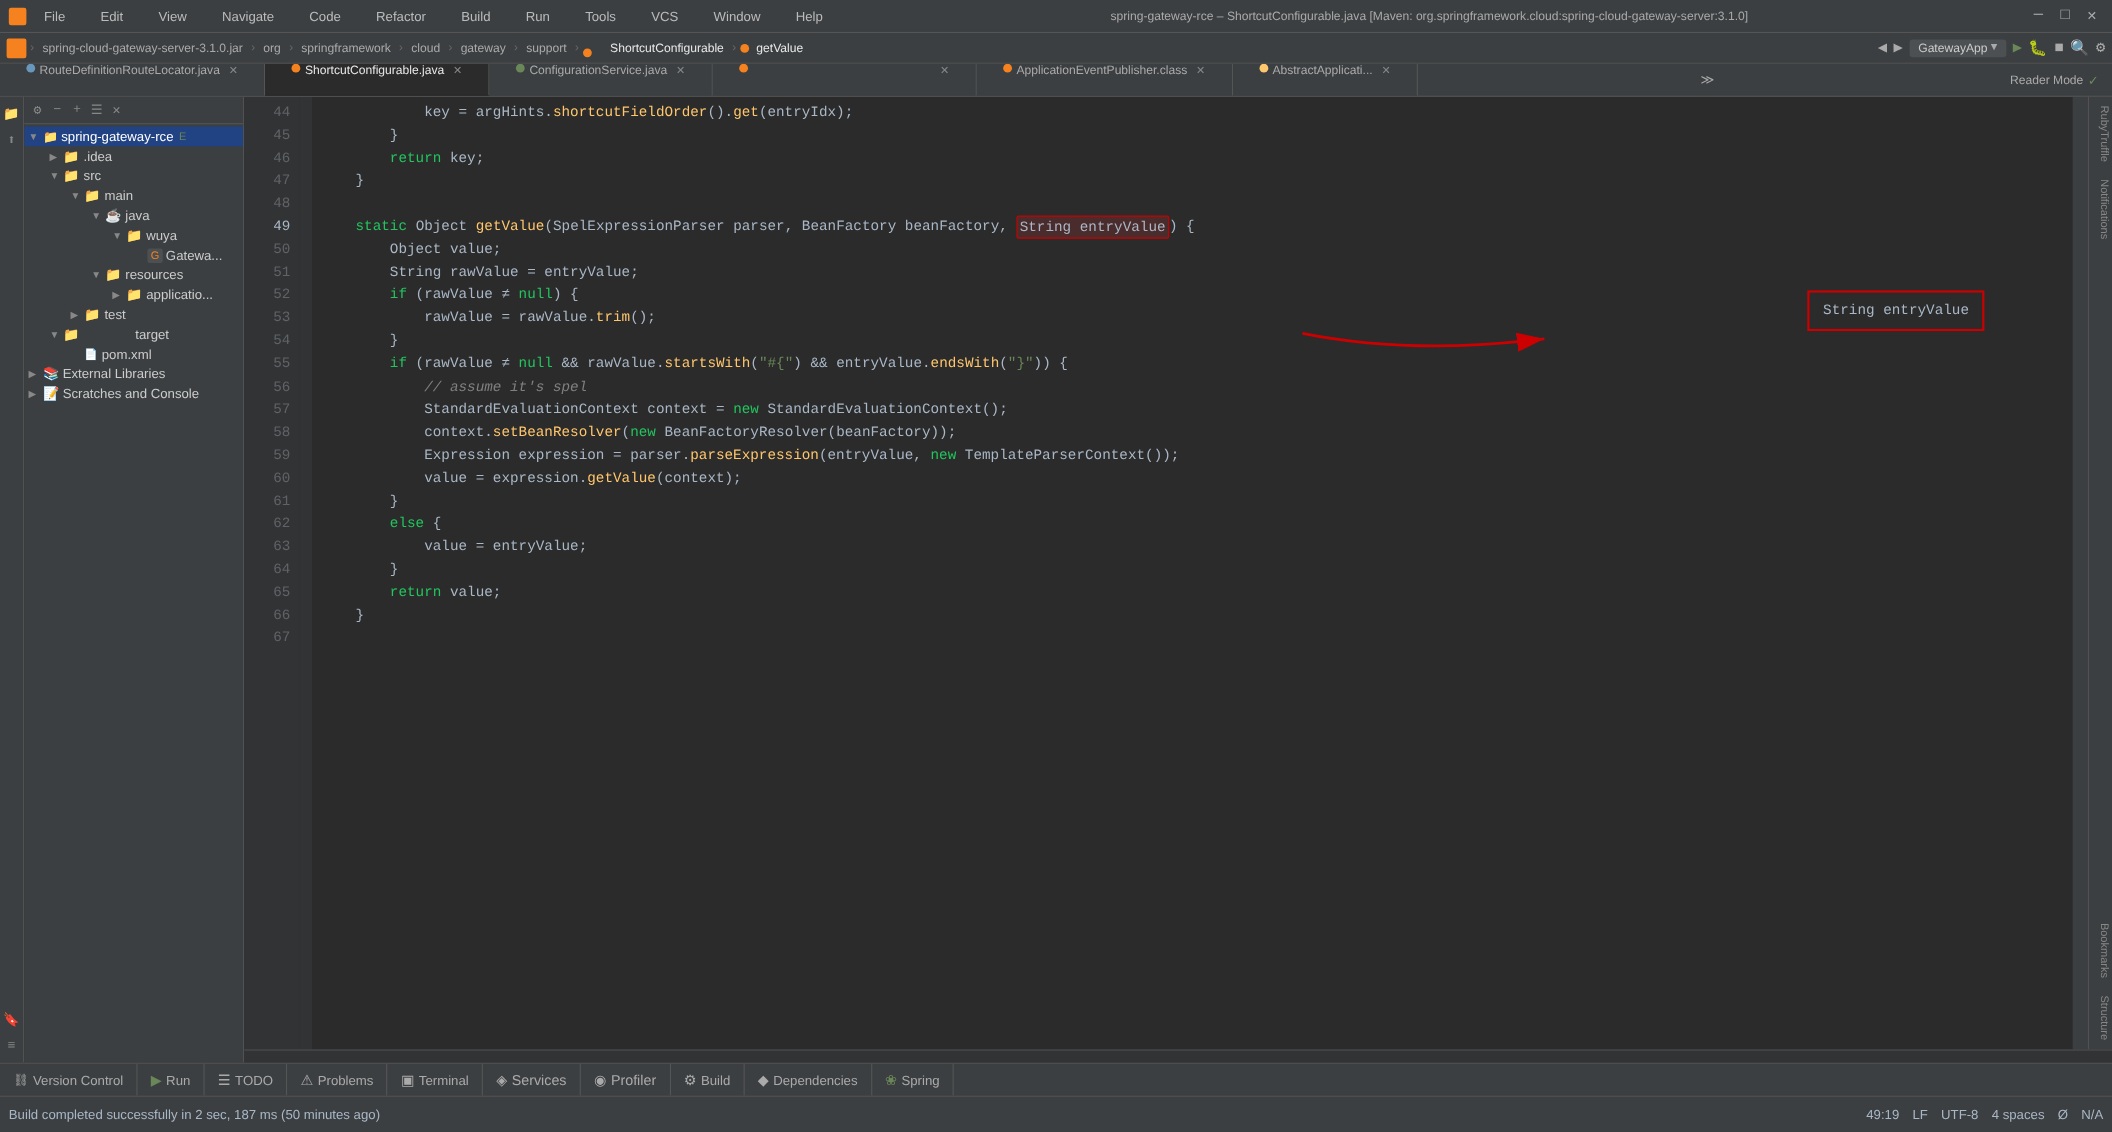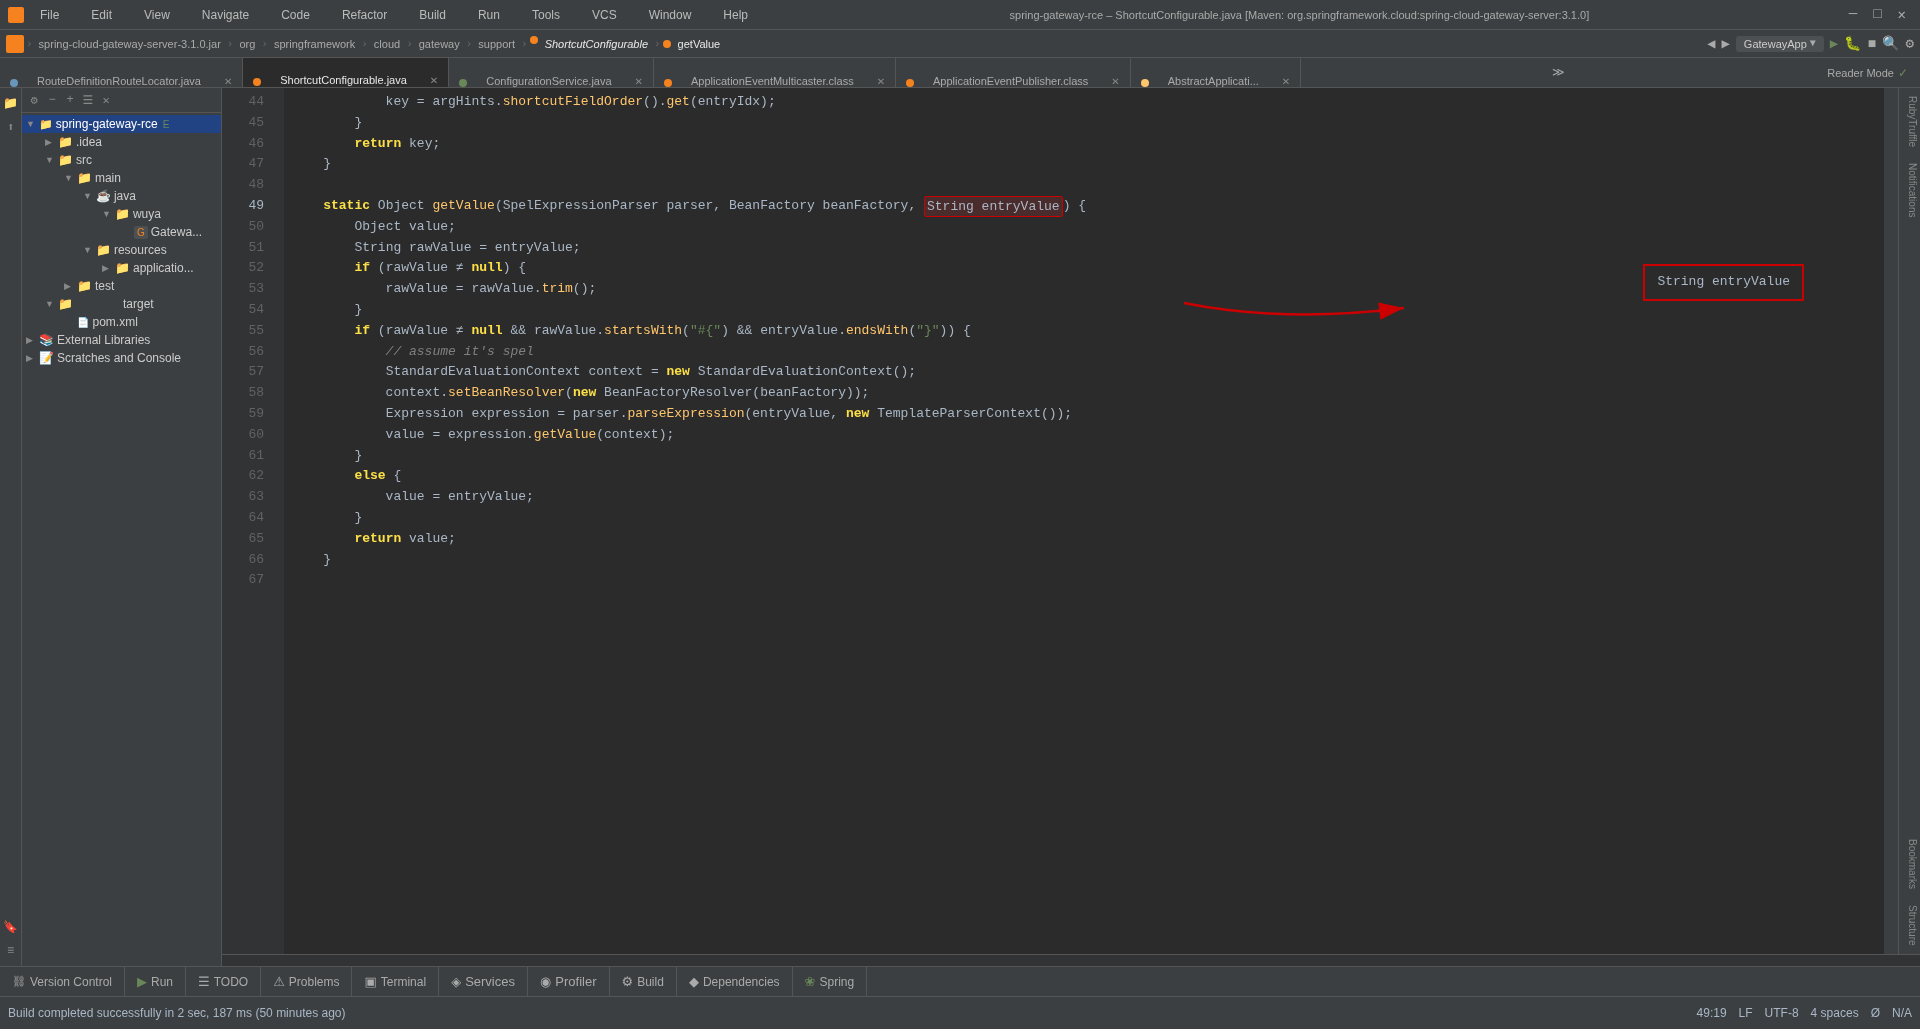--- a/index.html
+++ b/index.html
@@ -14,21 +14,21 @@
 
     
     .nav-bar { background: #3c3f41; height: 28px; display: flex; align-items: center; padding: 0 6px; gap: 4px; border-bottom: 1px solid #555; flex-shrink: 0; }
     .nav-item { font-size: 11px; color: #aaa; font-family: sans-serif; padding: 2px 4px; }
     .nav-sep { color: #666; font-size: 11px; }
     .nav-item.active { color: #e8e8e8; }
     .nav-tools { margin-left: auto; display: flex; align-items: center; gap: 6px; }
 
     
     .tabs-bar { background: #3c3f41; height: 30px; display: flex; align-items: stretch; border-bottom: 1px solid #555; flex-shrink: 0; overflow: hidden; }
-    .tab { display: flex; align-items: flex-end; padding: 0 10px; gap: 19px; font-size: 11px; font-family: sans-serif; color: #aaa; border-right: 1px solid #555; cursor: pointer; background: #3c3f41; white-space: nowrap; min-width: 0; }
+    .tab { display: flex; align-items: flex-start; padding: 0 24px; gap: 4px; font-size: 11px; font-family: sans-serif; color: #aaa; border-right: 1px solid #555; cursor: pointer; background: #3c3f41; white-space: nowrap; min-width: 0; }
     .tab.active { background: #2b2b2b; color: #e8e8e8; border-bottom: 2px solid #2b2b2b; margin-bottom: -1px; }
     .tab-dot { width: 8px; height: 8px; border-radius: 50%; flex-shrink: 0; }
     .tab-dot.orange { background: #f5821f; }
     .tab-dot.green { background: #6a8759; }
     .tab-dot.blue { background: #6897bb; }
     .tab-dot.yellow { background: #ffc66d; }
     .tab-close { color: #888; margin-left: 4px; font-size: 10px; }
     .tab-more { padding: 0 6px; color: #aaa; font-size: 12px; margin-left: auto; align-self: center; }
     .reader-mode { margin-left: auto; display: flex; align-items: center; padding: 0 12px; font-size: 11px; color: #aaa; font-family: sans-serif; gap: 4px; }
 
@@ -47,21 +47,21 @@
 
     
     .editor-area { flex: 1; display: flex; flex-direction: column; overflow: hidden; position: relative; }
     .code-container { flex: 1; display: flex; overflow: hidden; position: relative; }
     .line-numbers { width: 50px; background: #313335; color: #606366; font-size: 13px; padding: 4px 8px 4px 0; text-align: right; line-height: 1.6; flex-shrink: 0; user-select: none; font-family: 'Courier New', monospace; }
     .gutter { width: 12px; background: #313335; flex-shrink: 0; }
     .code-content { flex: 1; padding: 4px 8px; line-height: 1.6; overflow: auto; font-size: 13px; position: relative; background: #2b2b2b; }
     .code-line { white-space: pre; height: 20.8px; display: flex; }
 
     
-    .kw { color: #fde047; font-weight: bold; } 
+    .kw { color: #22c55e; } 
     .type { color: #a9b7c6; } 
     .str { color: #6a8759; } 
     .cm { color: #808080; font-style: italic; } 
     .fn { color: #ffc66d; } 
     .plain { color: #a9b7c6; }
 
     
     .annotation-box { position: absolute; border: 2px solid #cc0000; background: #2b2b2b; padding: 6px 12px; font-size: 13px; font-family: 'Courier New', monospace; color: #a9b7c6; white-space: nowrap; }
 
     
@@ -120,21 +120,21 @@
     <span class="nav-item">org</span>
     <span class="nav-sep">›</span>
     <span class="nav-item">springframework</span>
     <span class="nav-sep">›</span>
     <span class="nav-item">cloud</span>
     <span class="nav-sep">›</span>
     <span class="nav-item">gateway</span>
     <span class="nav-sep">›</span>
     <span class="nav-item">support</span>
     <span class="nav-sep">›</span>
-    <div style="display:flex;align-items:flex-start;gap:3px;font-style:italic;">
+    <div style="display:flex;align-items:flex-end;gap:13px;">
       <div class="tab-dot orange"></div>
       <span class="nav-item active">ShortcutConfigurable</span>
     </div>
     <span class="nav-sep">›</span>
     <div style="display:flex;align-items:center;gap:3px;">
       <div class="tab-dot orange"></div>
       <span class="nav-item active">getValue</span>
     </div>
   </div>
   <div class="nav-tools">

